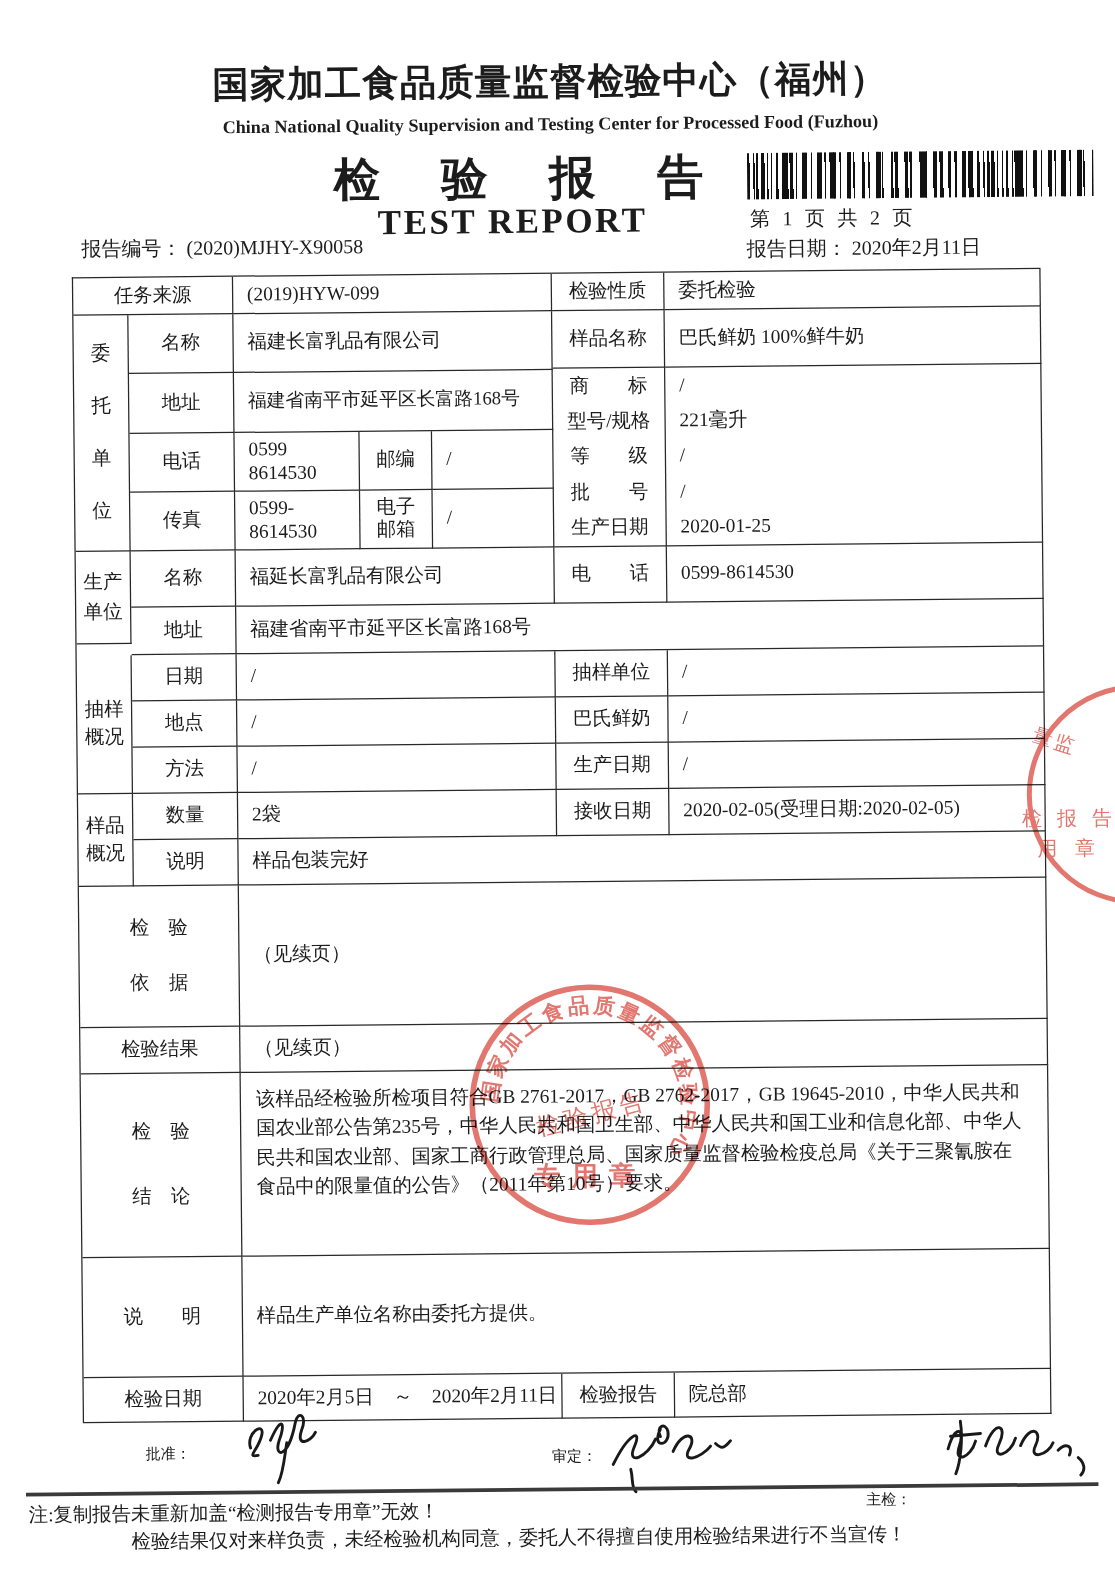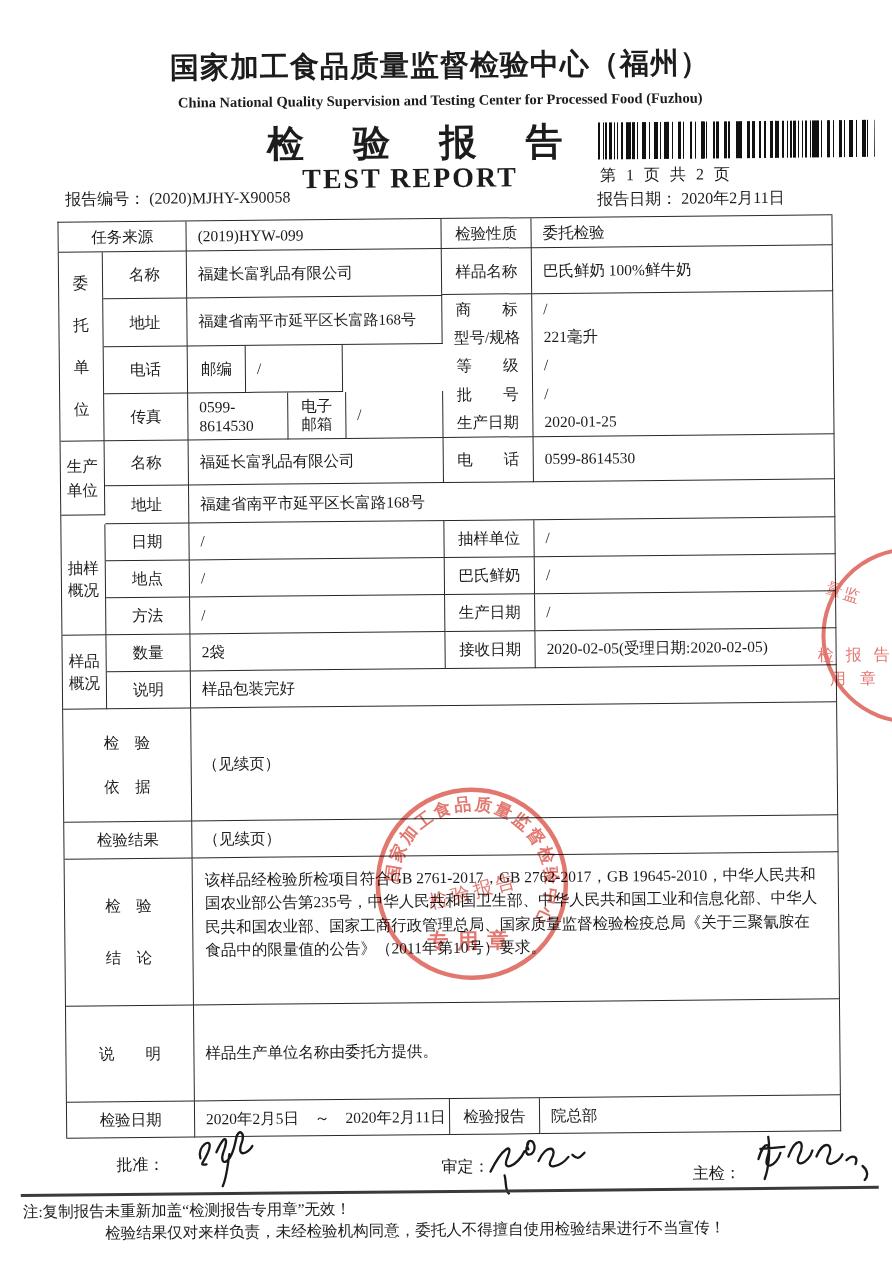--- a/index.html
+++ b/index.html
@@ -37,21 +37,21 @@
   .w44{width:44px}.w58{width:58px}.w84{width:84px}.w90{width:90px}.w97{width:97px}
   .w100{width:100px}.w128{width:128px}.w255{width:255px}.w301{width:301px}
   .w339{width:339px}.w383{width:383px}.w391{width:391px}.w646{width:646px}.w730{width:730px}
   .mini{height:28.6px;display:flex;align-items:center;}
   .minilab{justify-content:center;width:100%;text-align:center;}
   .para{display:block;padding:10px 18px 8px 12px;line-height:1.5;align-items:flex-start;}
 
   
   .stamp{mix-blend-mode:multiply;opacity:.85;}
   .sig path{fill:none;stroke:#191919;stroke-width:2.3;stroke-linecap:round;stroke-linejoin:round;}
-  .siglab{font-size:16px;}
+  .siglab{font-size:12px;}
 
   .rule{left:16px;top:1190px;width:858px;height:2.6px;background:#3a3a3a;}
   .foot1{left:18px;top:1198px;font-size:15.5px;}
   .foot2{left:100px;top:1220px;font-size:15.5px;}
 </style>
 </head>
 <body>
 
 <div class="page">
 
@@ -81,20 +81,21 @@
             <div class="row">
               <div class="c lab w84" style="height:47px">名称</div>
               <div class="c val w255" style="height:47px">福建长富乳品有限公司</div>
             </div>
             <div class="row">
               <div class="c lab w84" style="height:48px">地址</div>
               <div class="c val w255" style="height:48px;font-size:15px">福建省南平市延平区长富路168号</div>
             </div>
             <div class="row">
               <div class="c lab w84" style="height:47px">电话</div>
+              <div class="c val w100" style="height:47px">0599 8614530</div>
               <div class="c lab w58" style="height:47px">邮编</div>
               <div class="c val w97" style="height:47px">/</div>
             </div>
             <div class="row">
               <div class="c lab w84" style="height:47px">传真</div>
               <div class="c val w100" style="height:47px">0599-8614530</div>
               <div class="c lab w58 pre" style="height:47px;line-height:1.15">电子
 邮箱</div>
               <div class="c val w97" style="height:47px">/</div>
             </div>
@@ -221,21 +222,21 @@
   <div class="abs siglab" style="left:112px;top:1152px">批准：</div>
   <svg class="abs sig" style="left:178px;top:1122px" width="96" height="68" viewBox="0 0 96 68">
     <path d="M18,34 C14,22 30,12 27,24 C24,36 14,42 24,40 M34,28 C44,6 46,16 41,28 C36,42 48,44 54,14 C56,4 64,8 59,20 C54,34 66,30 70,22 M47,30 C45,42 44,54 40,62"></path>
   </svg>
 
   <div class="abs siglab" style="left:437px;top:1157px">审定：</div>
   <svg class="abs sig" style="left:478px;top:1128px" width="110" height="70" viewBox="0 0 110 70">
     <path d="M8,44 C20,20 32,14 25,30 C18,46 36,38 42,24 M46,16 C38,32 54,30 52,18 C50,10 42,14 46,22 M56,34 C64,16 76,20 69,32 C62,44 78,40 86,30 M90,28 C96,34 98,30 102,26 M22,48 C24,56 22,62 26,66"></path>
   </svg>
 
-  <div class="abs siglab" style="left:688px;top:1166px">主检：</div>
+  <div class="abs siglab" style="left:688px;top:1194px">主检：</div>
   <svg class="abs sig" style="left:742px;top:1128px" width="130" height="70" viewBox="0 0 130 70">
     <path d="M12,34 C18,14 26,18 21,32 C16,46 30,42 34,28 M14,24 L38,22 M22,12 C24,26 22,44 18,54 M42,32 C50,10 60,16 53,30 C46,44 62,40 66,26 M70,32 C78,14 88,20 82,32 C76,44 92,40 96,30 M100,36 C106,30 112,32 109,40 M116,42 C121,46 122,52 118,56"></path>
   </svg>
 
   <svg class="abs stamp" style="left:368px;top:782px" width="204" height="204" viewBox="0 0 204 204">
     <defs>
       <path id="arcTop" d="M 102,102 m -74,0 a 74,74 0 1,1 148,0 a 74,74 0 1,1 -148,0"></path>
     </defs>
     <circle cx="102" cy="102" r="94" fill="none" stroke="#dd5f56" stroke-width="4.5"></circle>
     <text font-size="17" fill="#dd5f56" letter-spacing="2.5" font-weight="bold">

